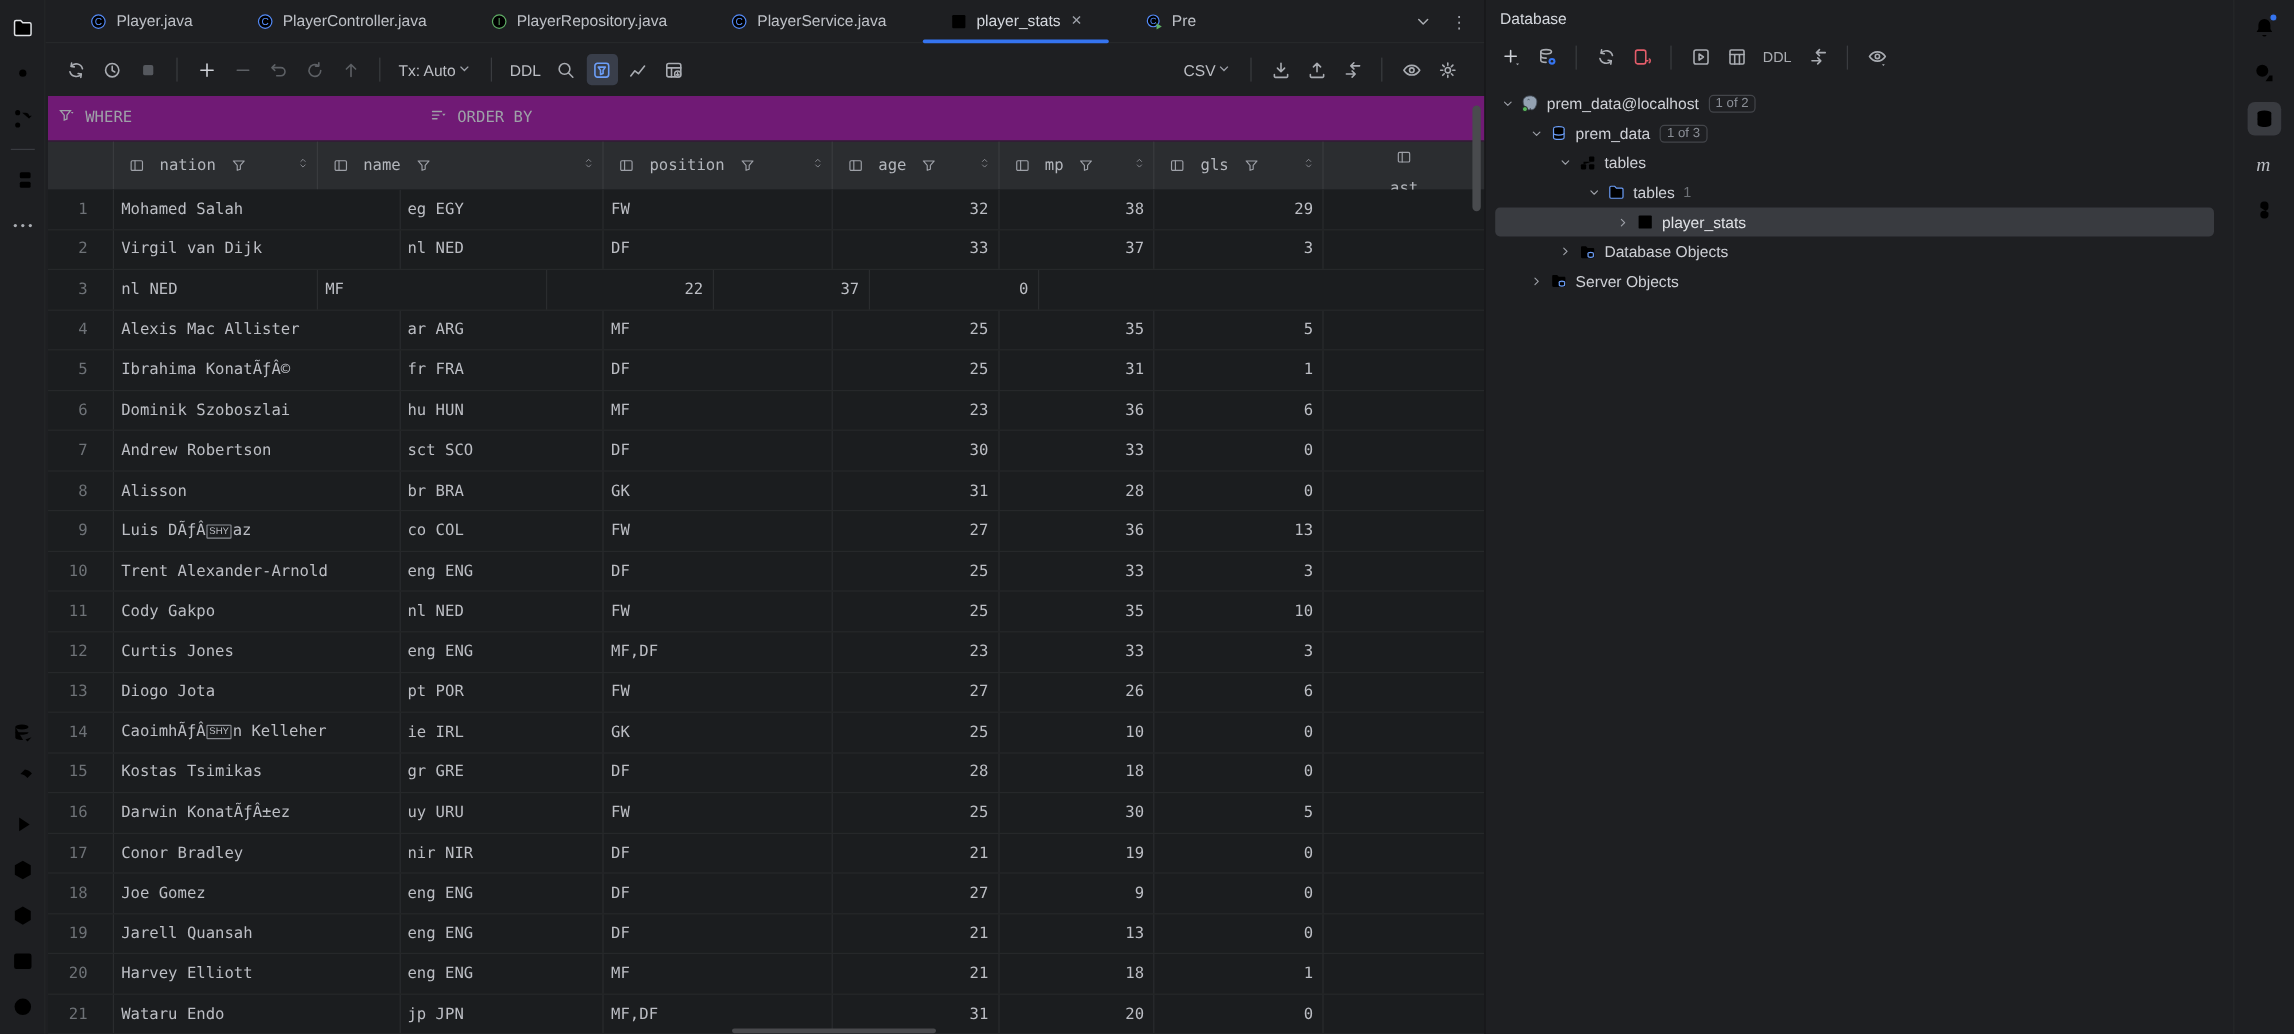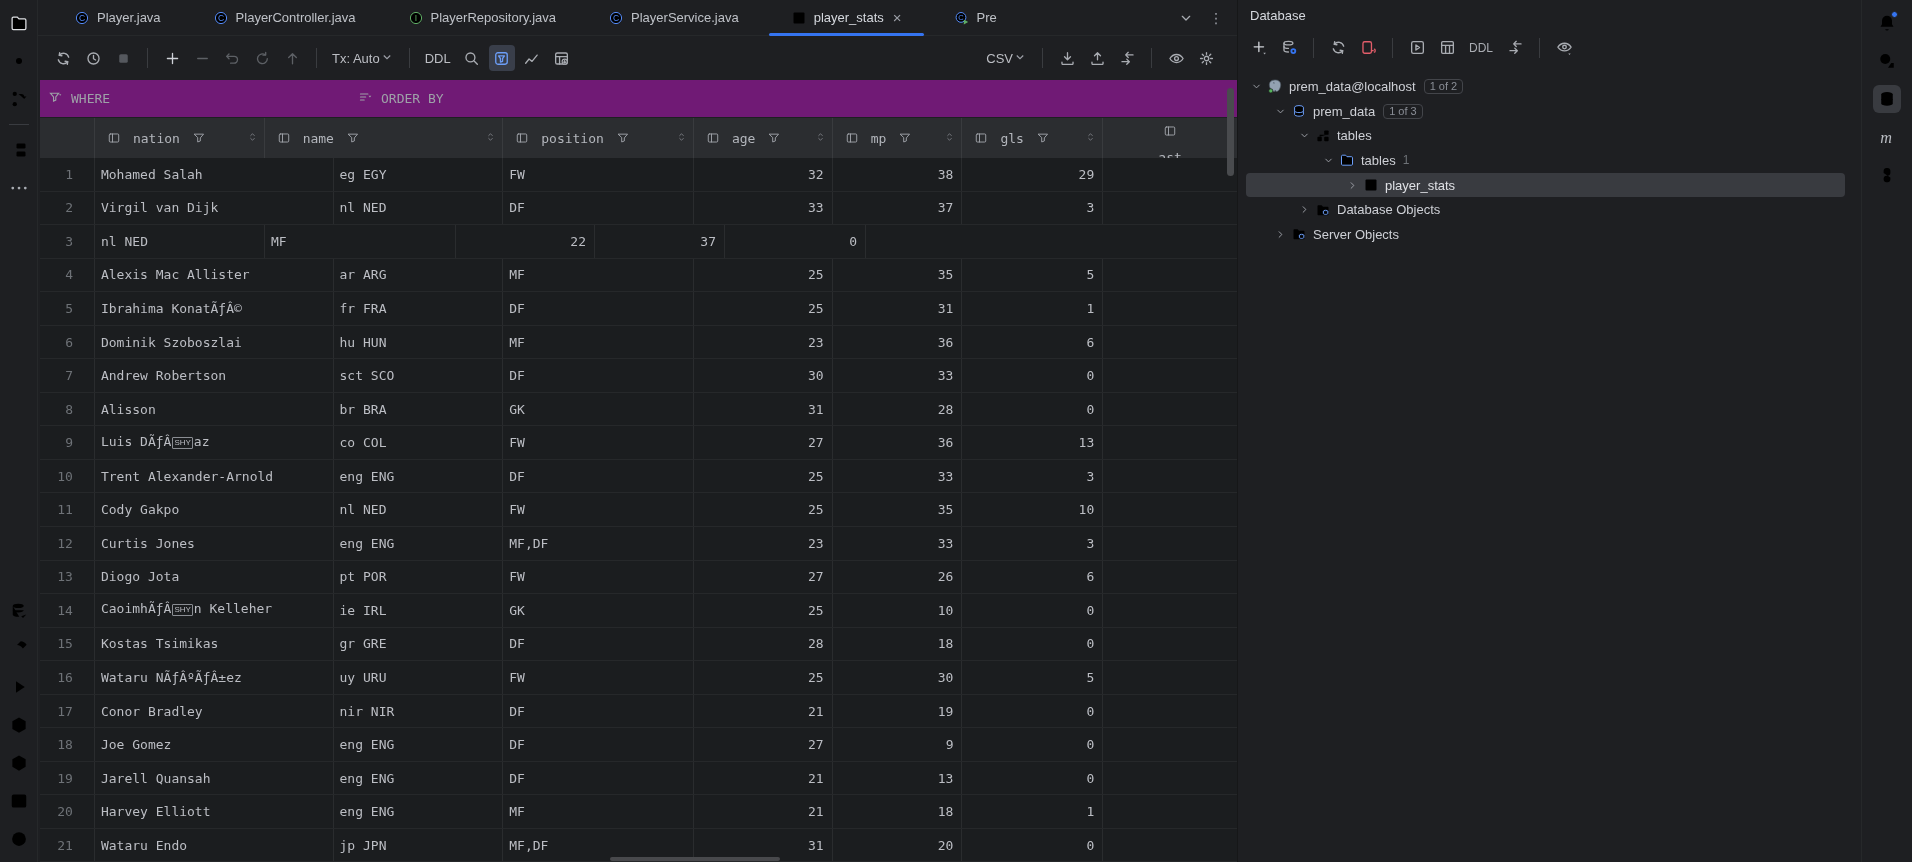--- a/index.html
+++ b/index.html
@@ -683,21 +683,21 @@
             <div class="gcell c-nation">gr GRE</div>
             <div class="gcell c-position">DF</div>
             <div class="gcell c-age num">28</div>
             <div class="gcell c-mp num">18</div>
             <div class="gcell c-gls num">0</div>
             <div class="gcell c-ast num"></div>
           </div>
           <div class="grow">
             <div class="gcell gut c-gut">16</div>
             <div class="gcell c-name">
-              <span>Wataru NÃƒÂºÃƒÂ±ez</span>
+              <span>Darwin KonatÃƒÂ±ez</span>
             </div>
             <div class="gcell c-nation">uy URU</div>
             <div class="gcell c-position">FW</div>
             <div class="gcell c-age num">25</div>
             <div class="gcell c-mp num">30</div>
             <div class="gcell c-gls num">5</div>
             <div class="gcell c-ast num"></div>
           </div>
           <div class="grow">
             <div class="gcell gut c-gut">17</div>

